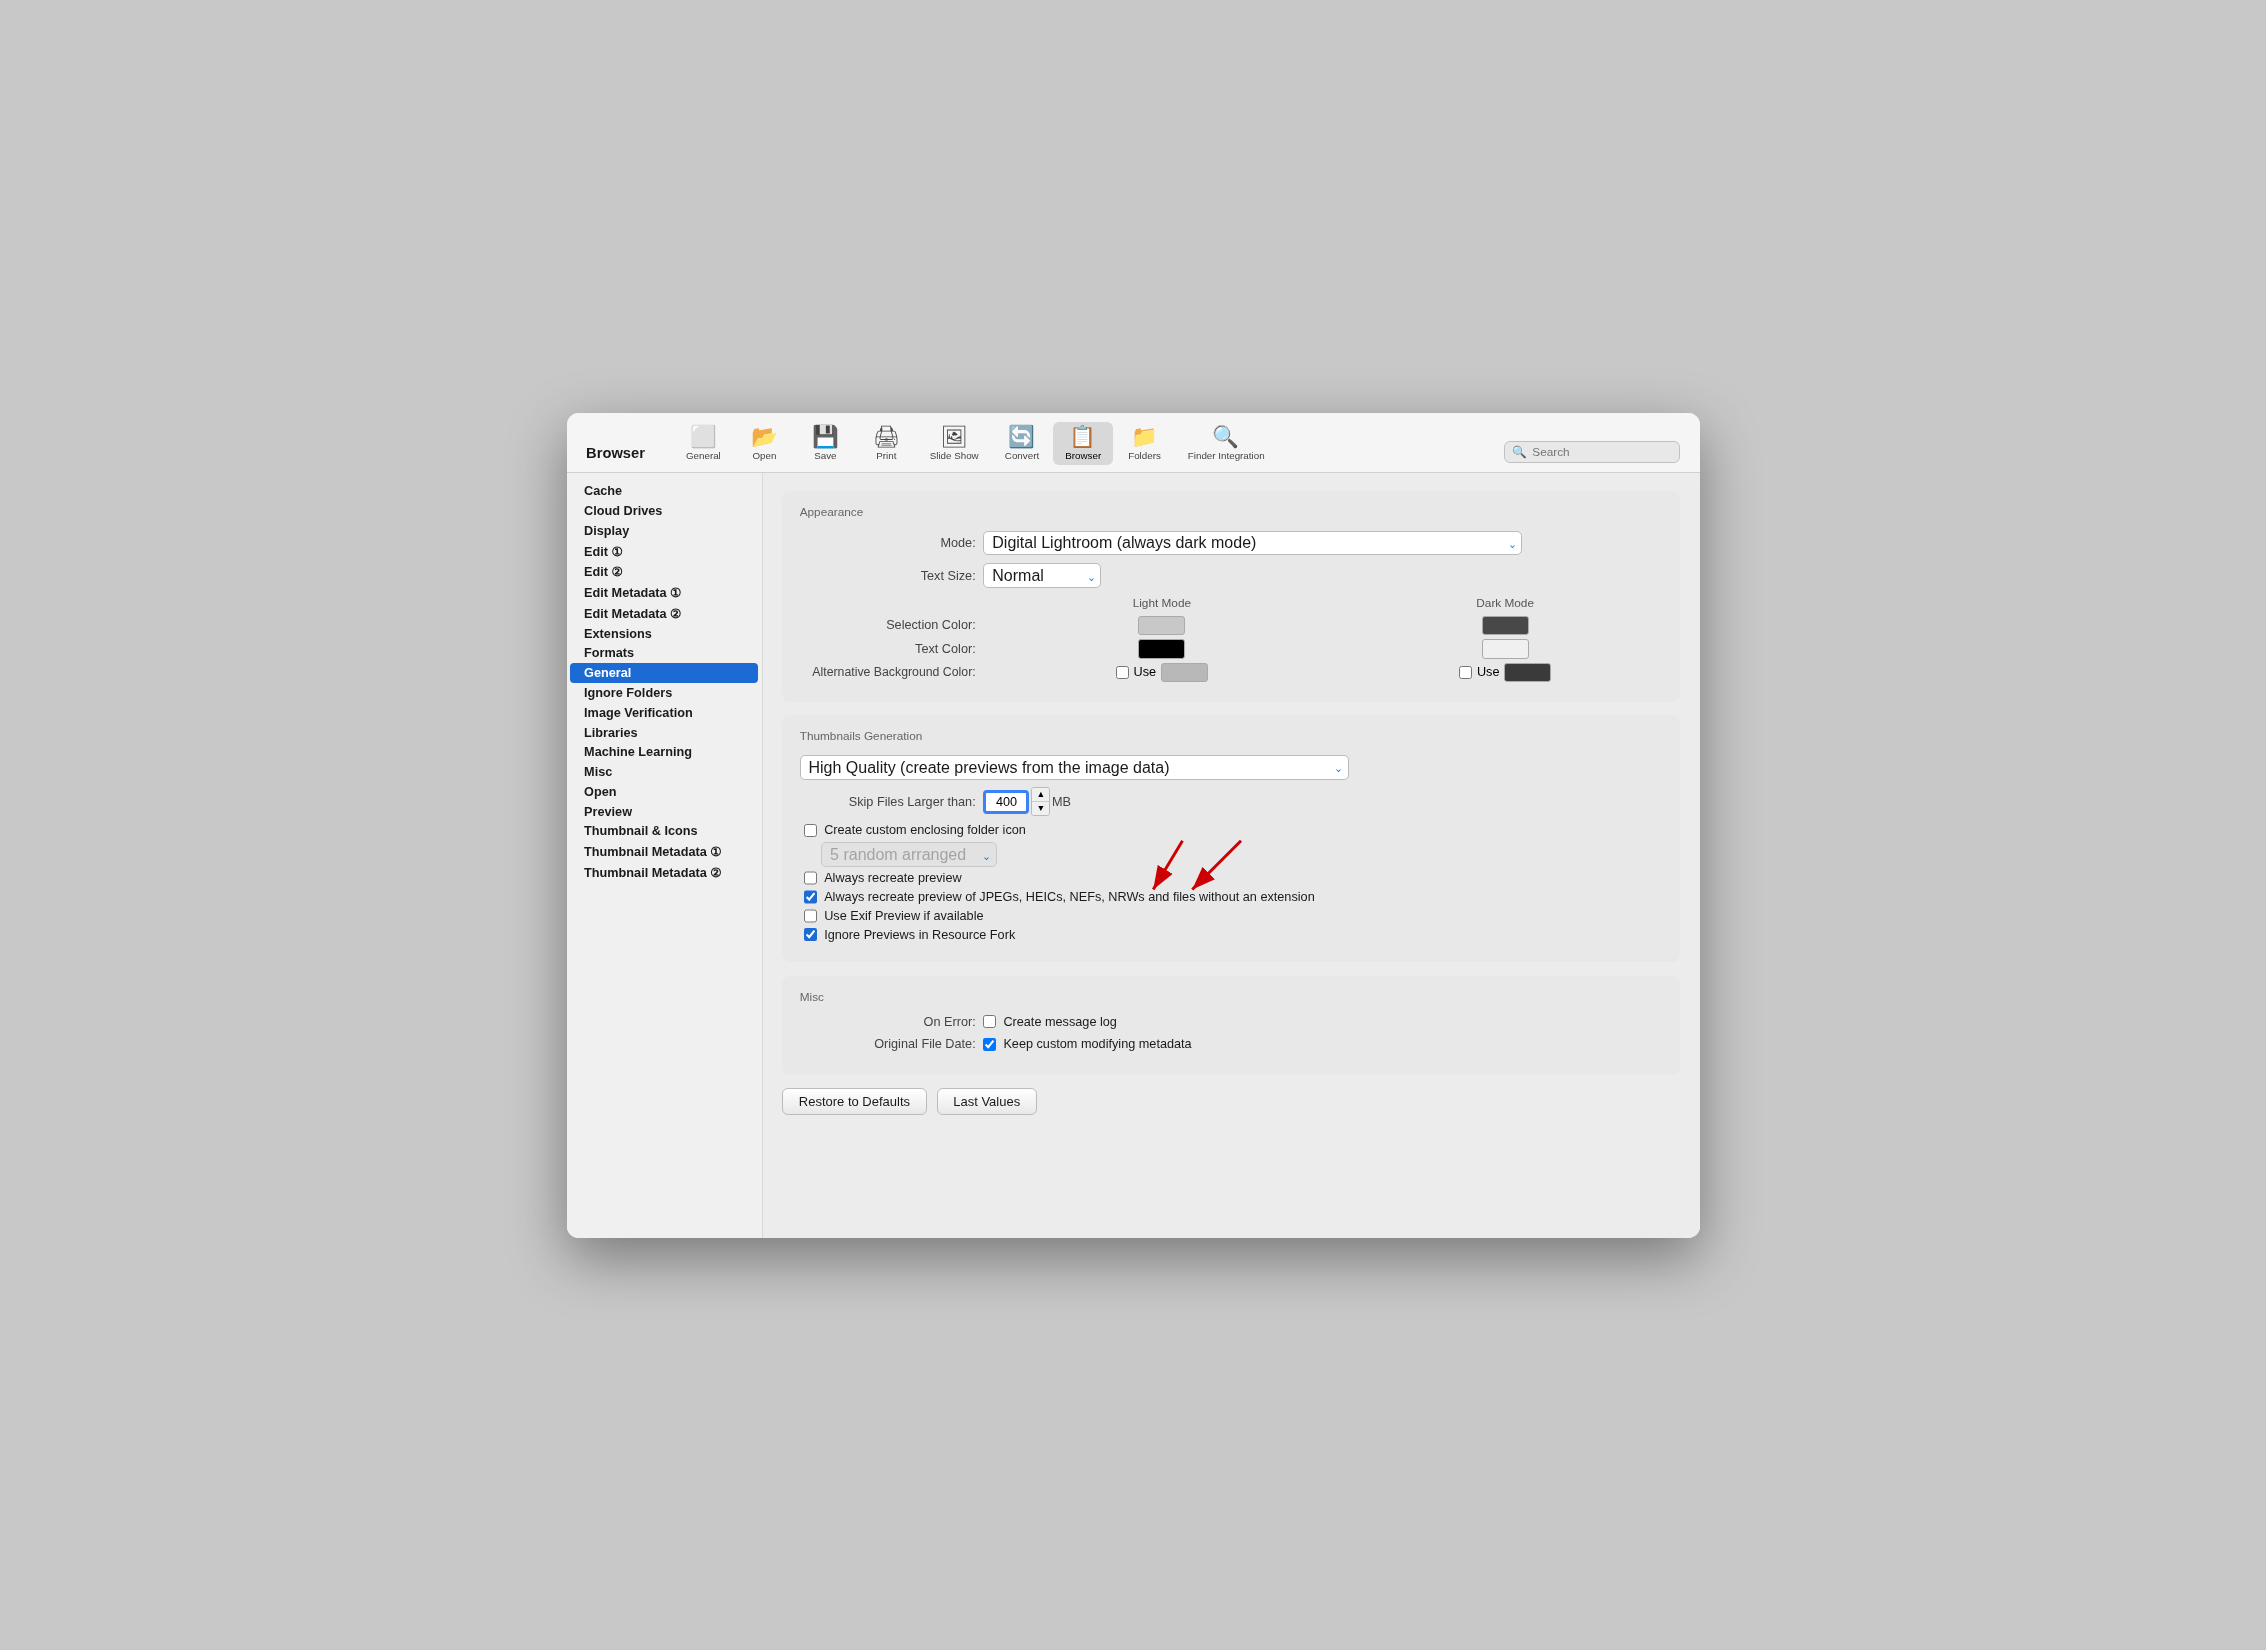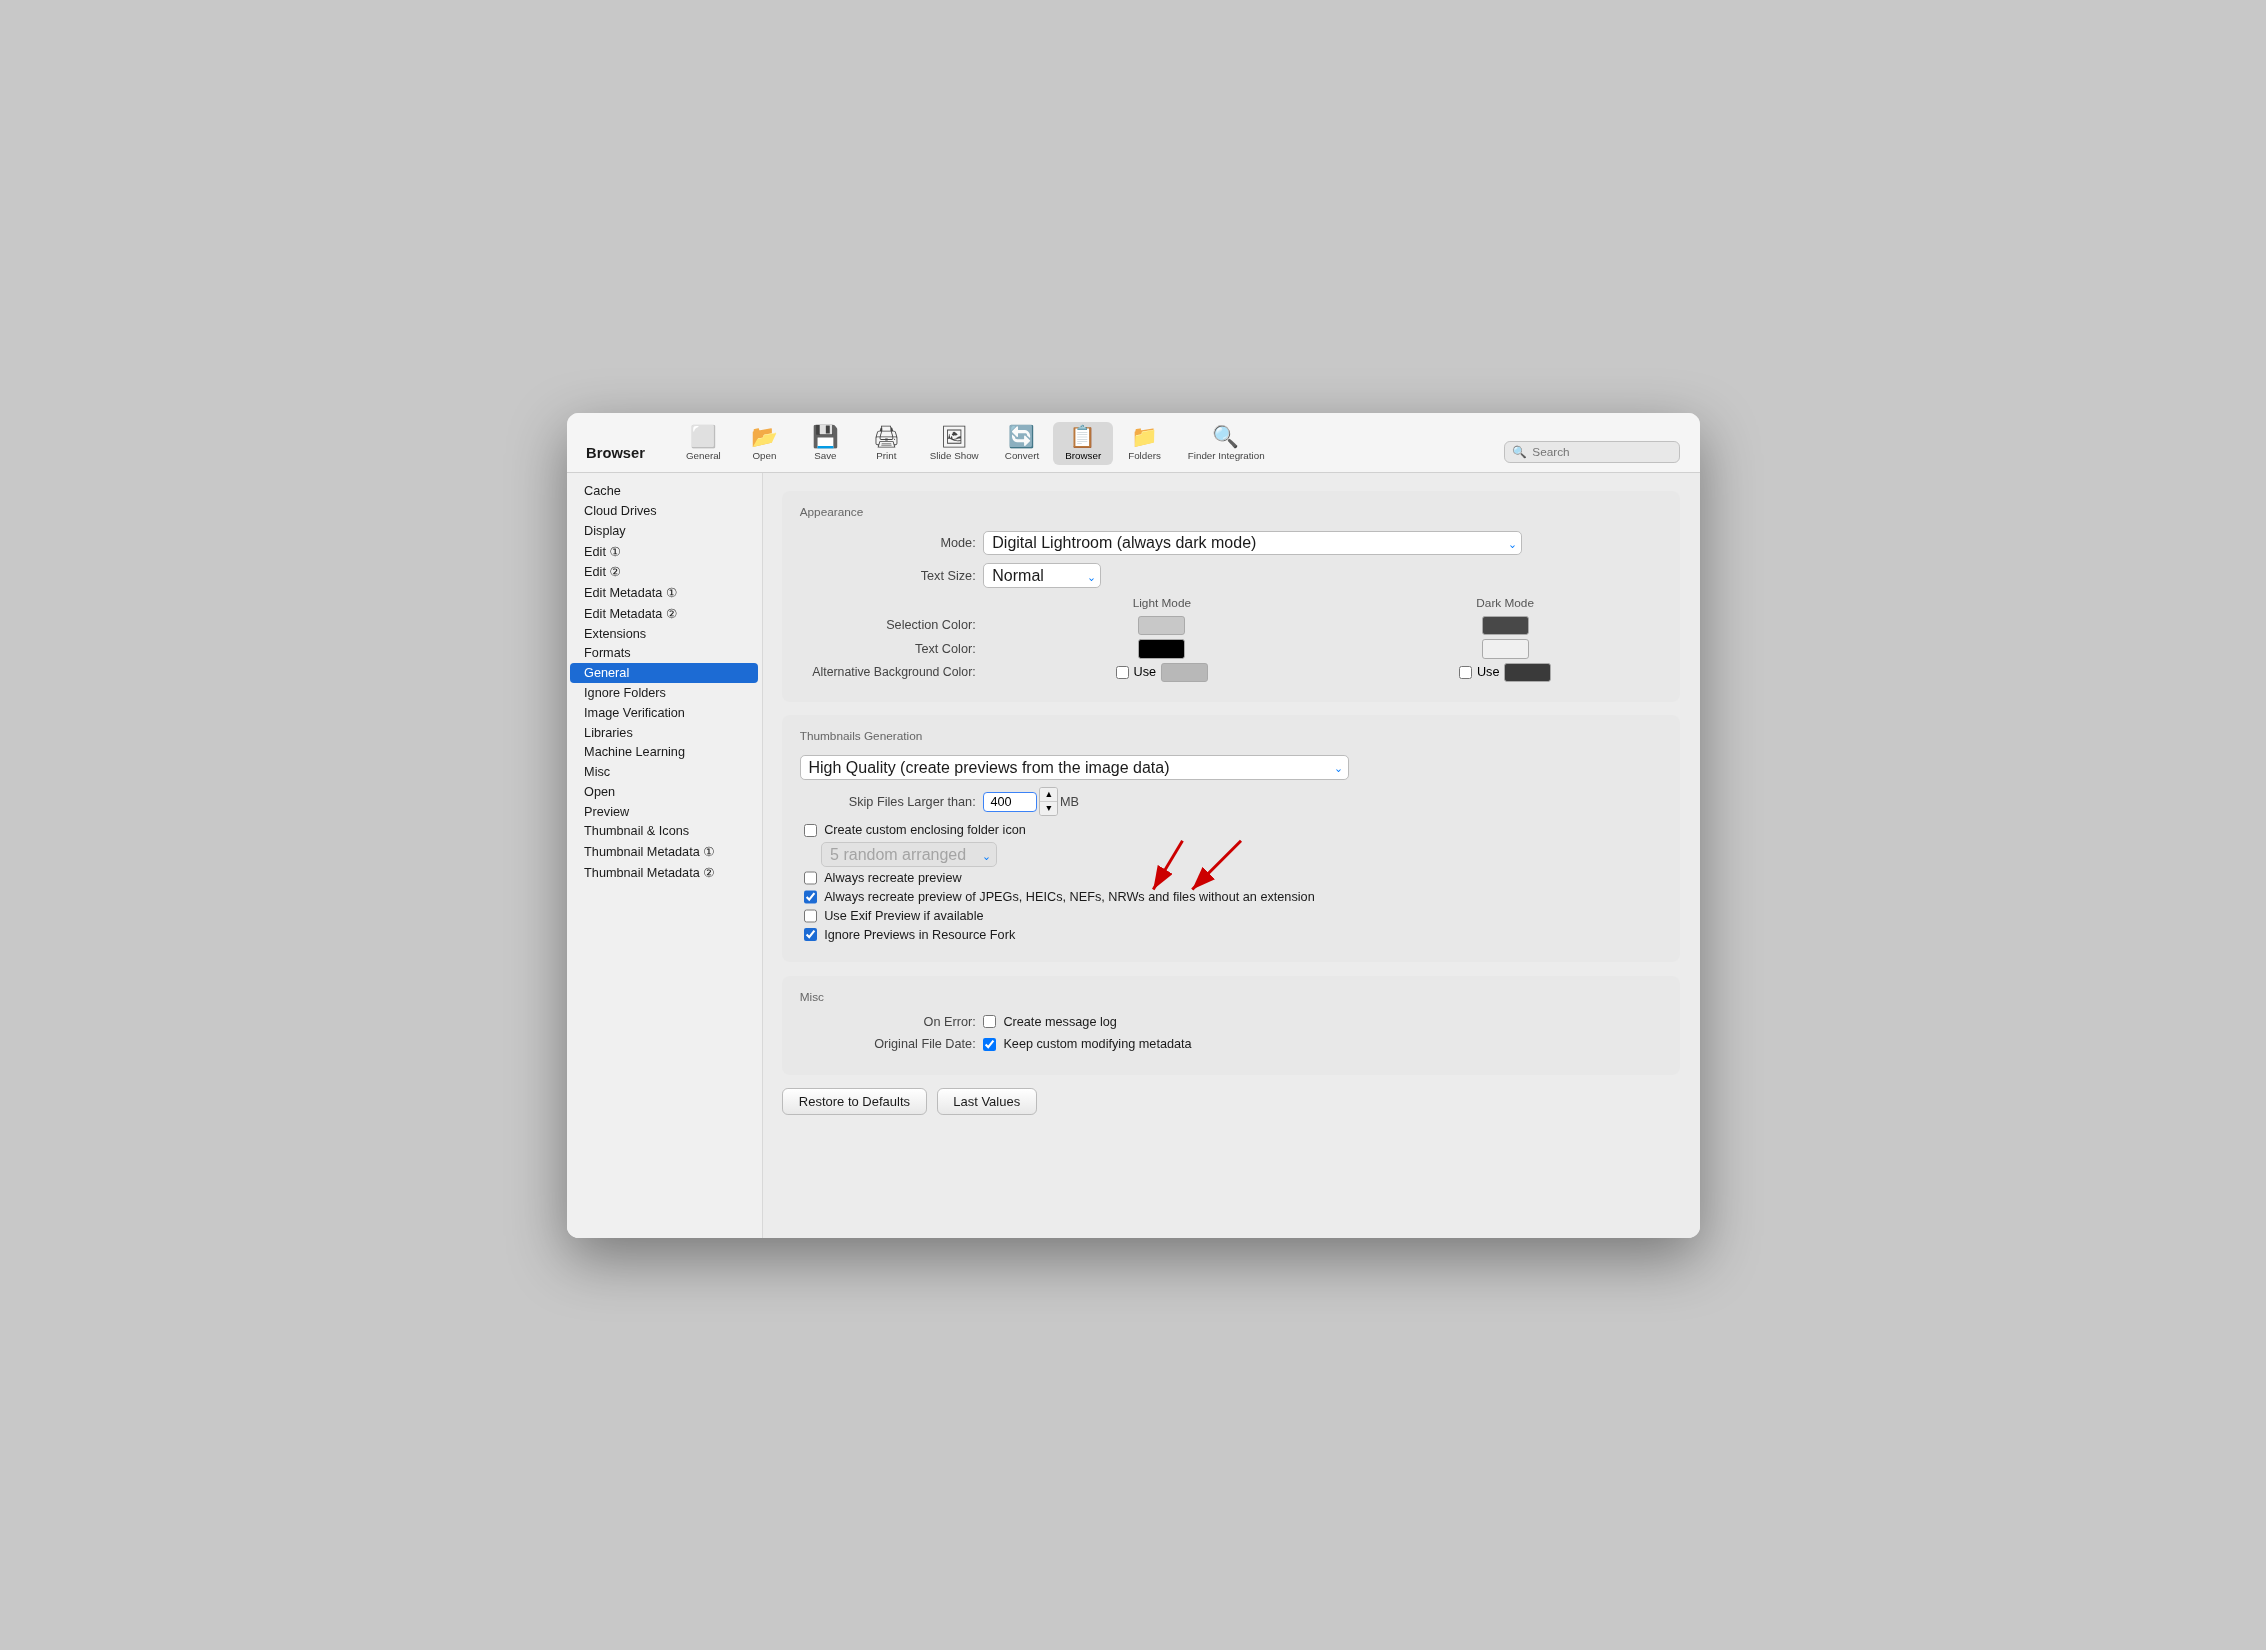--- a/index.html
+++ b/index.html
@@ -97,20 +97,21 @@
       background: #ececec;
     }
 
     
     .sidebar {
       width: 196px;
       background: #f0f0f0;
       border-right: 1px solid #d8d8d8;
       padding: 7.8px 0;
       flex-shrink: 0;
+      font-weight: bold;
     }
     .sidebar-item {
       padding: 2.9px 13.7px;
       cursor: pointer;
       color: #1a1a1a;
       font-size: 12.7px;
       border-radius: 3.9px;
       margin: 0 3.9px;
     }
     .sidebar-item.active {
@@ -196,26 +197,26 @@
       cursor: pointer;
     }
 
     
     .number-input-wrap {
       display: flex;
       align-items: center;
       gap: 2px;
     }
     .number-input {
-      width: 54px;
-      border: 1px solid #3b82f6;
+      width: 46px;
+      border: 3px solid #3b82f6;
       border-radius: 3.9px;
       padding: 2px 5.9px;
       font-size: 12.7px;
-      text-align: left;
+      text-align: center;
       outline: none;
       background: white;
     }
     .stepper-btn {
       display: flex;
       flex-direction: column;
       border: 1px solid #bbb;
       border-radius: 2.9px;
       overflow: hidden;
       cursor: pointer;

